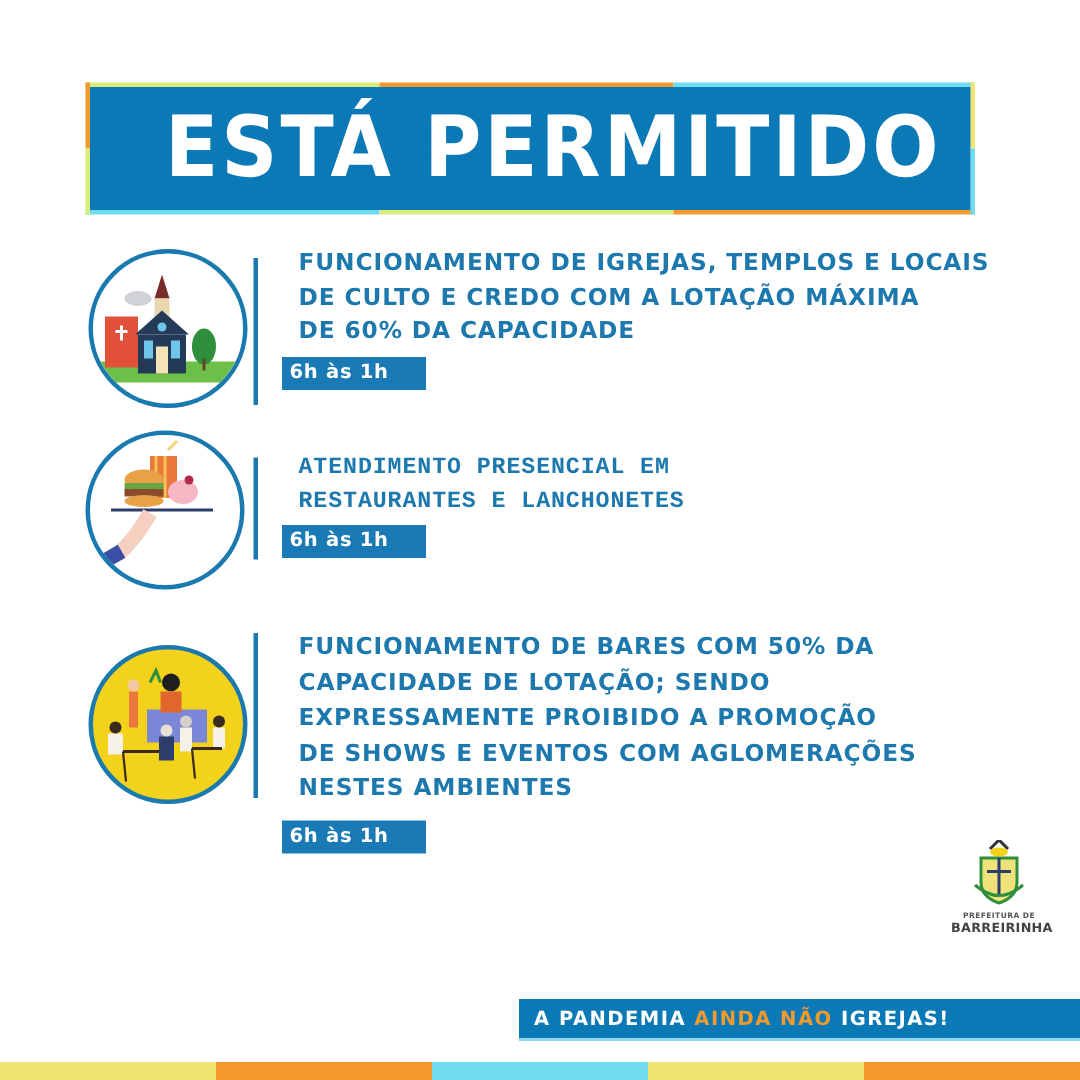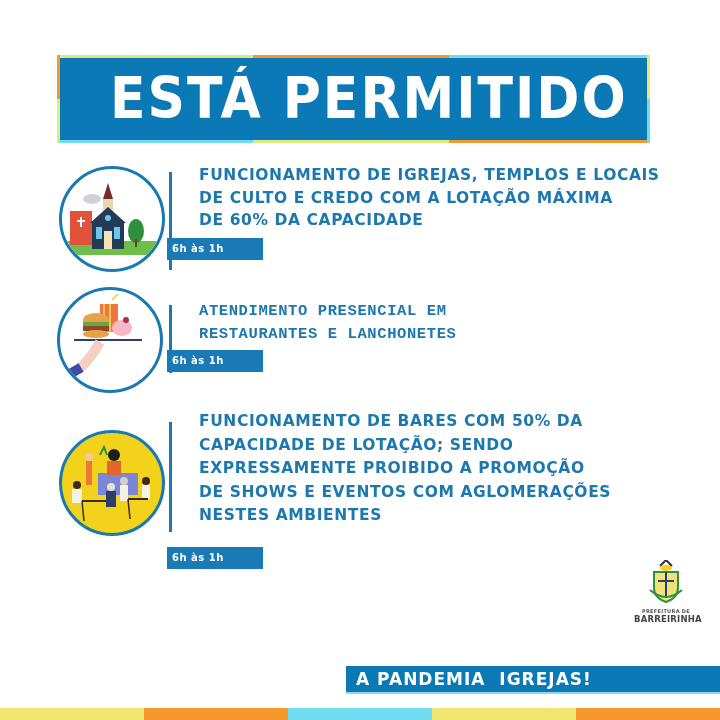--- a/index.html
+++ b/index.html
@@ -13,32 +13,32 @@
     display:flex; align-items:center;padding-left:22px; }
   .title-text { color:#fff; font-family:"DejaVu Sans", sans-serif; font-weight:bold; font-size:52px;
     letter-spacing:2px; padding-left:28px; line-height:1; transform:scaleY(1.08); }
 
   
   .icon-circle { position:absolute; width:106px; height:106px; border-radius:50%;
     border:3px solid #1a7ab0; background:#fff; overflow:hidden; }
   .divider { position:absolute; left:169px; width:3px; background:#1a7ab0; }
   .item-text { position:absolute; left:179px; color:#1d78ad; font-weight:bold; font-size:15.5px;
     letter-spacing:0.6px; line-height:22.5px; text-transform:uppercase; white-space:pre-line;margin-left:20px; }
-  .badge { position:absolute; left:167px; width:96px; height:22px; background:#1a7ab5;
-    color:#fff; font-weight:bold; font-size:10px; line-height:22px; padding-left:5px; letter-spacing:0.5px; }
+  .badge { position:absolute; left:188px; width:96px; height:22px; background:#1a7ab5;
+    color:#fff; font-weight:bold; font-size:13px; line-height:22px; padding-left:5px; letter-spacing:0.5px; }
 
   
   .logo { position:absolute; left:634px; top:560px; width:64px; height:66px; text-align:center; }
   .logo-pre { font-size:5px; font-weight:bold; color:#555; letter-spacing:0.3px; line-height:6px; }
   .logo-name { font-size:8.5px; font-weight:bold; color:#444; line-height:10px; letter-spacing:0.2px; }
 
   
   .bottom-banner { position:absolute; left:346px; top:666px; width:374px; height:28px; background:#0b79b5;
     border-bottom:2px solid #8fd8ef; display:flex; align-items:center; padding-left:10px;
-    font-weight:bold; font-size:17px; letter-spacing:1px; color:#fff; white-space:nowrap; }
+    font-weight:bold; font-size:13px; letter-spacing:1px; color:#fff; white-space:nowrap; }
   .accent { color:#f29a2e; }
 
   .strip { position:absolute; top:708px; height:12px; width:144px; }
 </style>
 </head>
 <body>
 
 <div class="title-frame">
 
   <div class="seg" style="left:0;top:0;width:196px;height:3px;background:#d8ec7a;"></div>
@@ -122,21 +122,21 @@
       <circle cx="62" cy="48" r="4" fill="#d6d0c8"></circle>
     <rect x="80" y="52" width="8" height="14" fill="#f6f1e6"></rect>
       <circle cx="84" cy="48" r="4" fill="#3a2a20"></circle>
     <line x1="20" y1="68" x2="44" y2="68" stroke="#3a2a20" stroke-width="2"></line>
     <line x1="66" y1="66" x2="86" y2="66" stroke="#3a2a20" stroke-width="2"></line>
     <line x1="20" y1="68" x2="22" y2="88" stroke="#3a2a20" stroke-width="1.5"></line>
     <line x1="66" y1="66" x2="68" y2="86" stroke="#3a2a20" stroke-width="1.5"></line>
   </svg>
 </div>
 <div class="divider" style="top:422px;height:110px;"></div>
-<div class="item-text" style="top:410px;line-height:23.5px;">FUNCIONAMENTO DE BARES COM 50% DA
+<div class="item-text" style="top:420px;line-height:23.5px;">FUNCIONAMENTO DE BARES COM 50% DA
 CAPACIDADE DE LOTAÇÃO; SENDO
 EXPRESSAMENTE PROIBIDO A PROMOÇÃO
 DE SHOWS E EVENTOS COM AGLOMERAÇÕES
 NESTES AMBIENTES</div>
 <div class="badge" style="top:547px;">6h às 1h</div>
 
 <div class="logo">
   <svg width="40" height="44" viewBox="0 0 40 44">
     <path d="M14 6 l6 -6 l6 6" stroke="#333" stroke-width="2" fill="none"></path>
     <ellipse cx="20" cy="8" rx="6" ry="3" fill="#f2d21a"></ellipse>
@@ -144,20 +144,21 @@
     <rect x="19" y="12" width="2" height="26" fill="#2d3e6b"></rect>
     <rect x="12" y="20" width="16" height="2" fill="#2d3e6b"></rect>
     <path d="M4 30 q16 14 32 0" stroke="#2f8f3c" stroke-width="2" fill="none"></path>
   </svg>
   <div class="logo-pre">PREFEITURA DE</div>
   <div class="logo-name">BARREIRINHA</div>
 </div>
 
 <div class="bottom-banner">
   <span style="white-space:pre;">A PANDEMIA </span>
+  <span class="accent">AINDA NÃO</span>
   <span style="white-space:pre;"> IGREJAS!</span>
 </div>
 
 <div class="strip" style="left:0;background:#f0e56e;"></div>
 <div class="strip" style="left:144px;background:#f7992a;"></div>
 <div class="strip" style="left:288px;background:#6fdcef;"></div>
 <div class="strip" style="left:432px;background:#f0e56e;"></div>
 <div class="strip" style="left:576px;background:#f7992a;"></div>
 
 </body></html>

